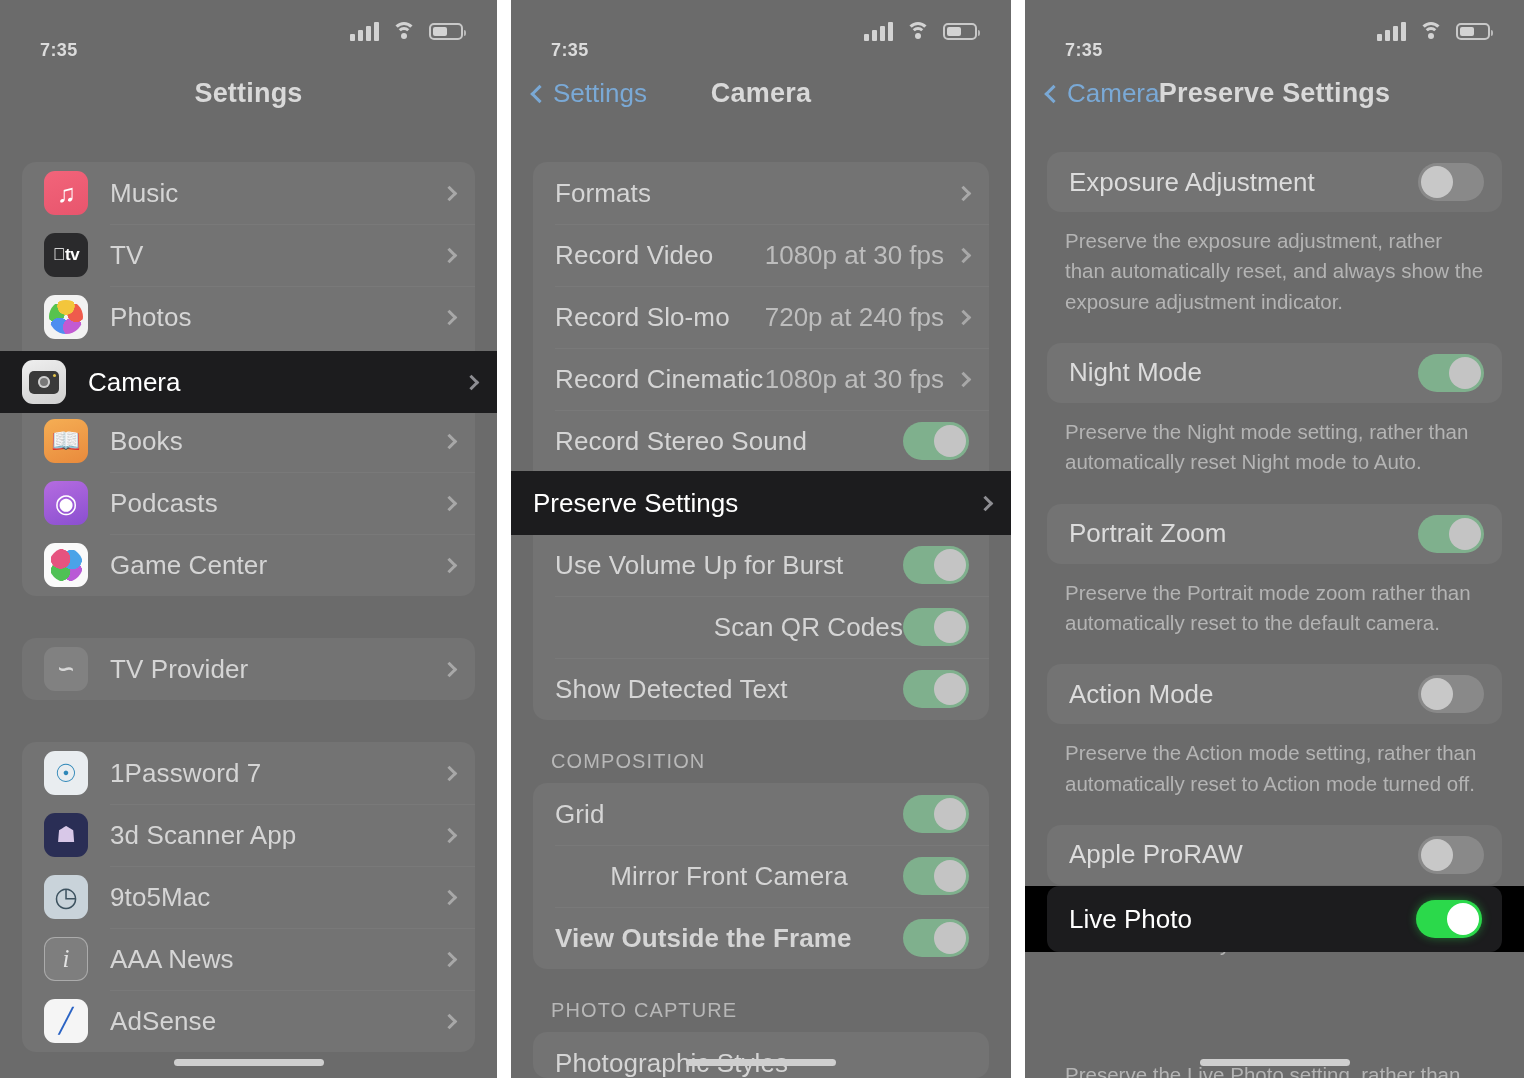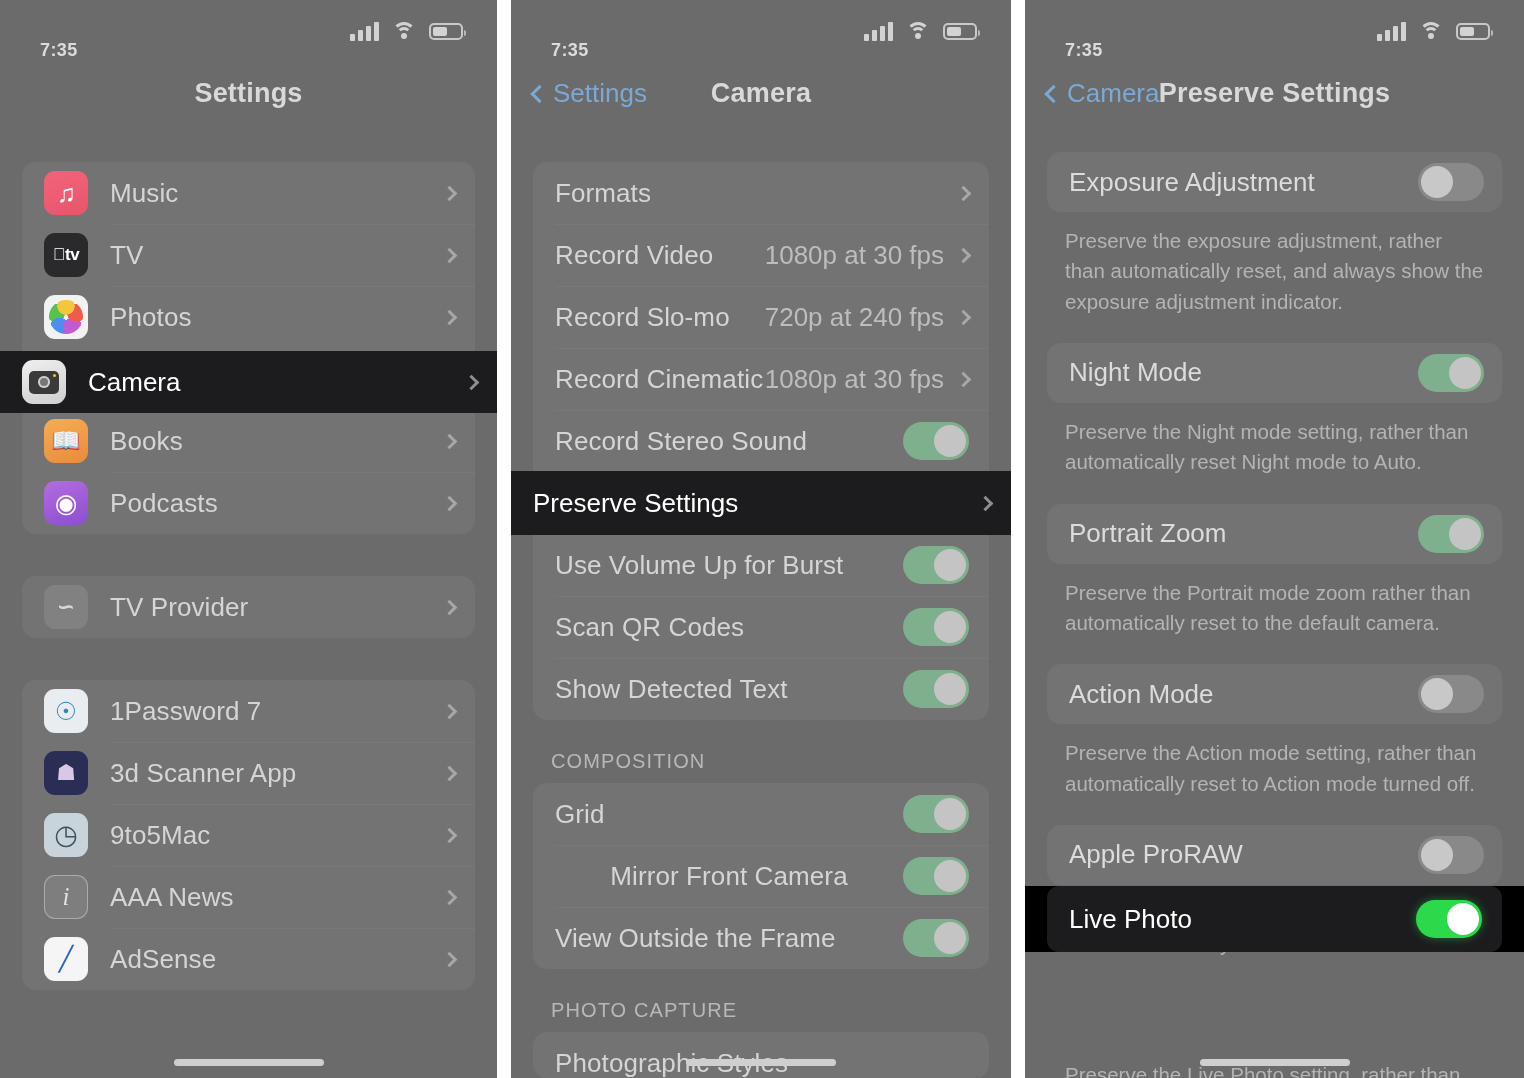--- a/index.html
+++ b/index.html
@@ -337,20 +337,27 @@
             <div class="label">Books</div>
             <div class="chev-r"></div>
           </div>
           <div class="row">
             <div class="appicon ic-pod">
                 <span class="pod-glyph">◉</span>
               </div>
             <div class="label">Podcasts</div>
             <div class="chev-r"></div>
           </div>
+          <div class="row">
+            <div class="appicon ic-gc">
+                <span class="gc-blob"></span>
+              </div>
+            <div class="label">Game Center</div>
+            <div class="chev-r"></div>
+          </div>
         </div>
 
         <div class="group" style="margin-top:42px;">
           <div class="row">
             <div class="appicon ic-tvp">
                 <span class="tvp-glyph">∽</span>
               </div>
             <div class="label">TV Provider</div>
             <div class="chev-r"></div>
           </div>
@@ -473,21 +480,21 @@
 
           <div class="row no-icon" style="visibility:hidden;">
             <div class="label"></div>
           </div>
           <div class="row no-icon" style="padding-left:22px;">
             <div class="label">Use Volume Up for Burst</div>
             <div class="toggle on">
                 <span class="knob"></span>
               </div>
           </div>
-          <div class="row no-icon" style="padding-left:22px;">
+          <div class="row no-icon" style="padding-left:22px;text-align:right;">
             <div class="label">Scan QR Codes</div>
             <div class="toggle on">
                 <span class="knob"></span>
               </div>
           </div>
           <div class="row no-icon" style="padding-left:22px;">
             <div class="label">Show Detected Text</div>
             <div class="toggle on">
                 <span class="knob"></span>
               </div>
@@ -501,21 +508,21 @@
             <div class="toggle on">
                 <span class="knob"></span>
               </div>
           </div>
           <div class="row no-icon" style="padding-left:22px;text-align:center;">
             <div class="label">Mirror Front Camera</div>
             <div class="toggle on">
                 <span class="knob"></span>
               </div>
           </div>
-          <div class="row no-icon" style="padding-left:22px;">
+          <div class="row no-icon" style="padding-left:22px;font-weight:bold;">
             <div class="label">View Outside the Frame</div>
             <div class="toggle on">
                 <span class="knob"></span>
               </div>
           </div>
         </div>
 
         <div class="sec-head">PHOTO CAPTURE</div>
         <div class="group" style="height:46px;">
           <div class="row no-icon" style="padding-left:22px;">

